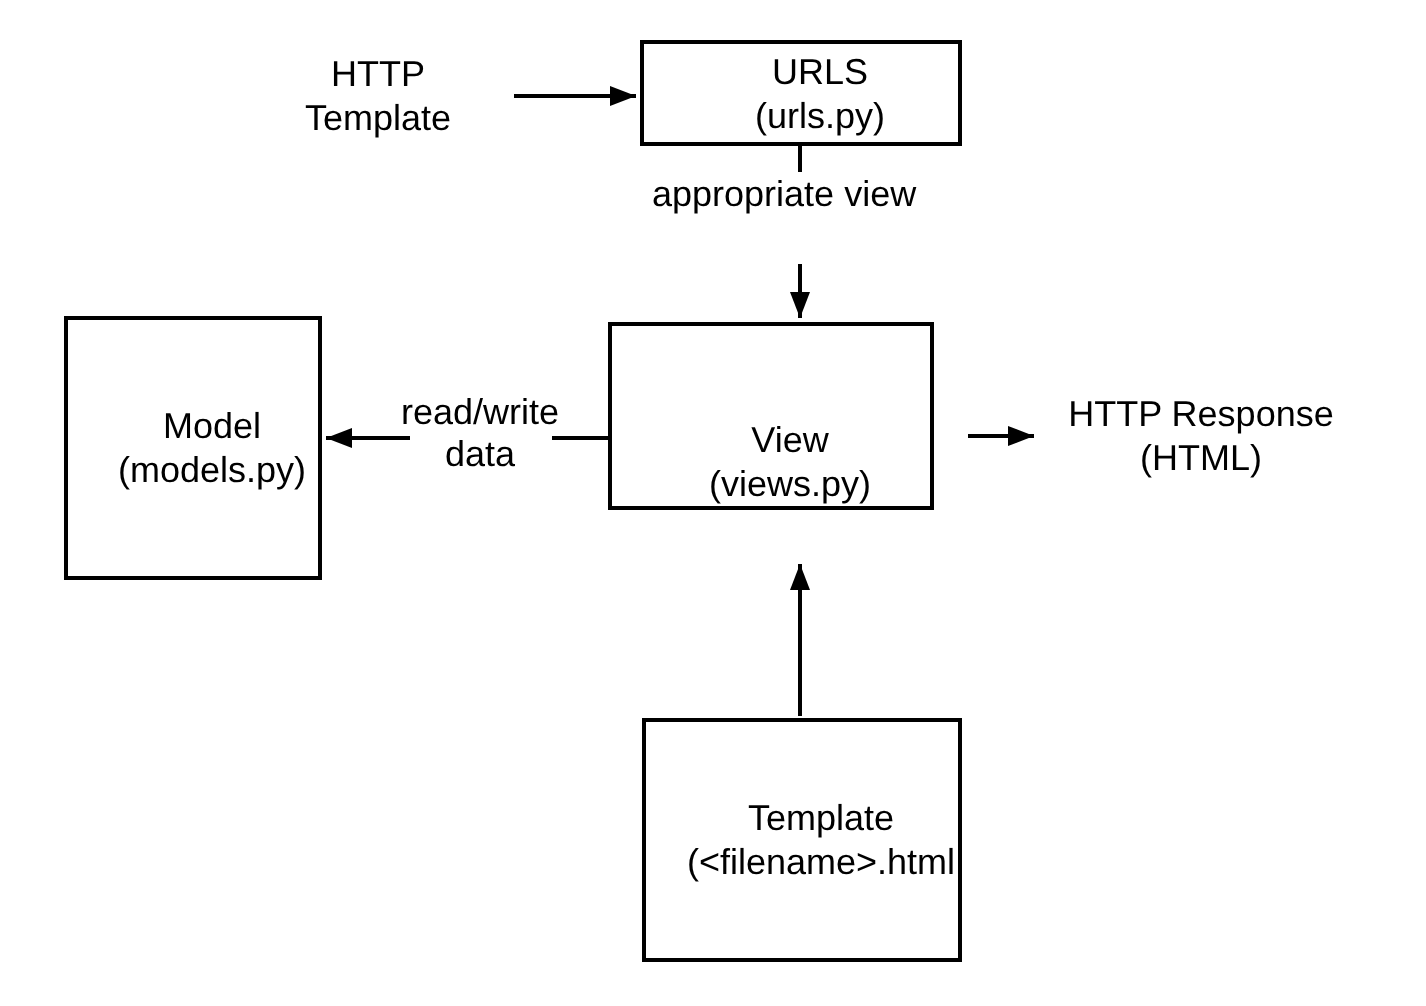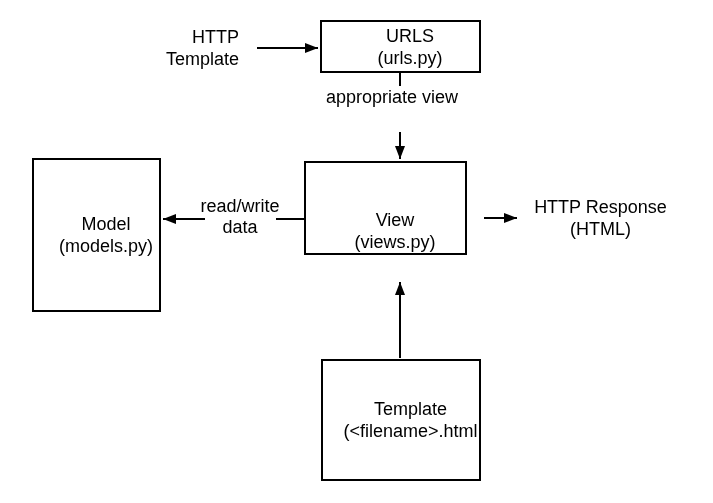--- a/index.html
+++ b/index.html
@@ -30,25 +30,25 @@
     justify-content: center;
     text-align: center;
     padding-left: 19px;
   }
   .label {
     position: absolute;
     text-align: center;
     background: transparent;
   }
   #box-urls     { left: 320px; top: 20px;  width: 161px; height: 53px;  }
-  #box-model    { left: 32px;  top: 158px; width: 129px; height: 154px; }
+  #box-model    { left: 32px;  top: 158px; width: 129px; height: 132px; }
   #box-view     { left: 304px; top: 161px; width: 163px; height: 94px; justify-content: flex-end; }
   #box-template { left: 321px; top: 359px; width: 160px; height: 122px; }
 
-  #label-http-request  { left: 139px; top: 26px;  width: 100px; text-align: right; }
+  #label-http-request  { left: 139px; top: 26px;  width: 100px; }
   #label-forward       { left: 326px; top: 87px;  width: 170px; text-align: left; line-height: 21px; background: #ffffff; }
   #label-read-write    { left: 185px; top: 196px; width: 110px; line-height: 21px; }
   #label-http-response { left: 518px; top: 196px; width: 165px; }
 </style>
 </head>
 <body>
 
 <div class="canvas">
 
   <svg class="arrows-layer" width="713" height="503" viewBox="0 0 713 503" xmlns="http://www.w3.org/2000/svg">

